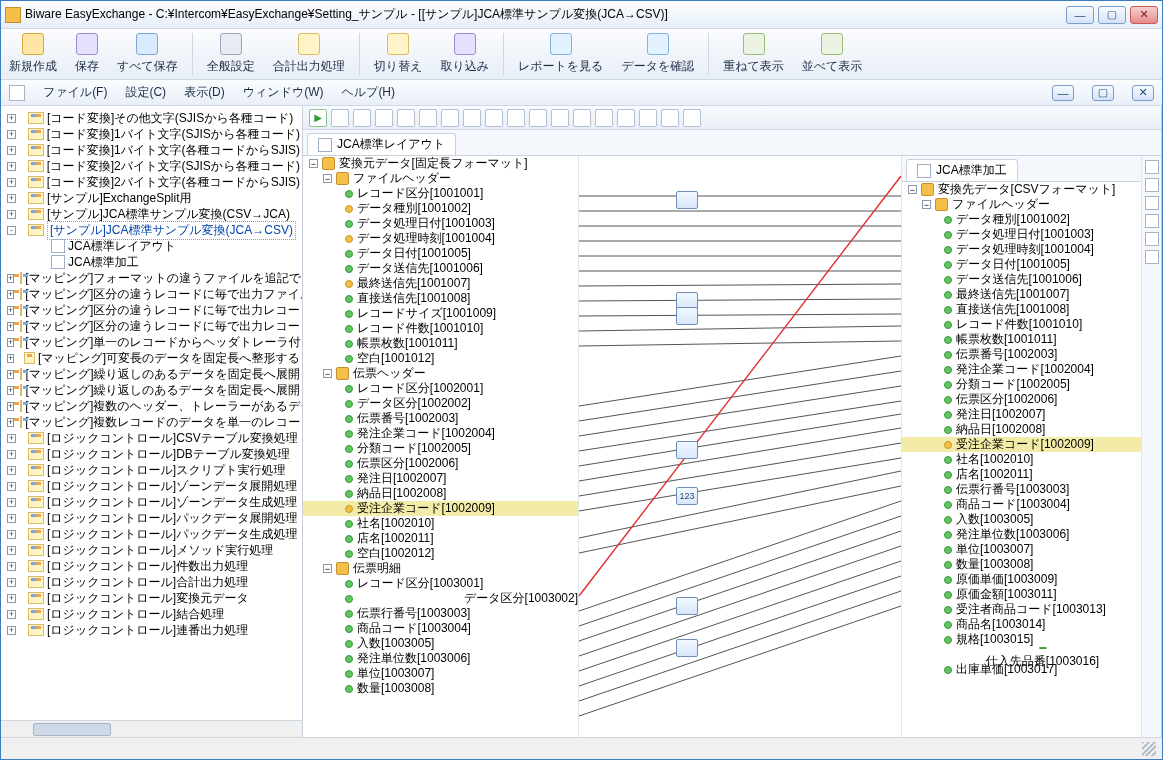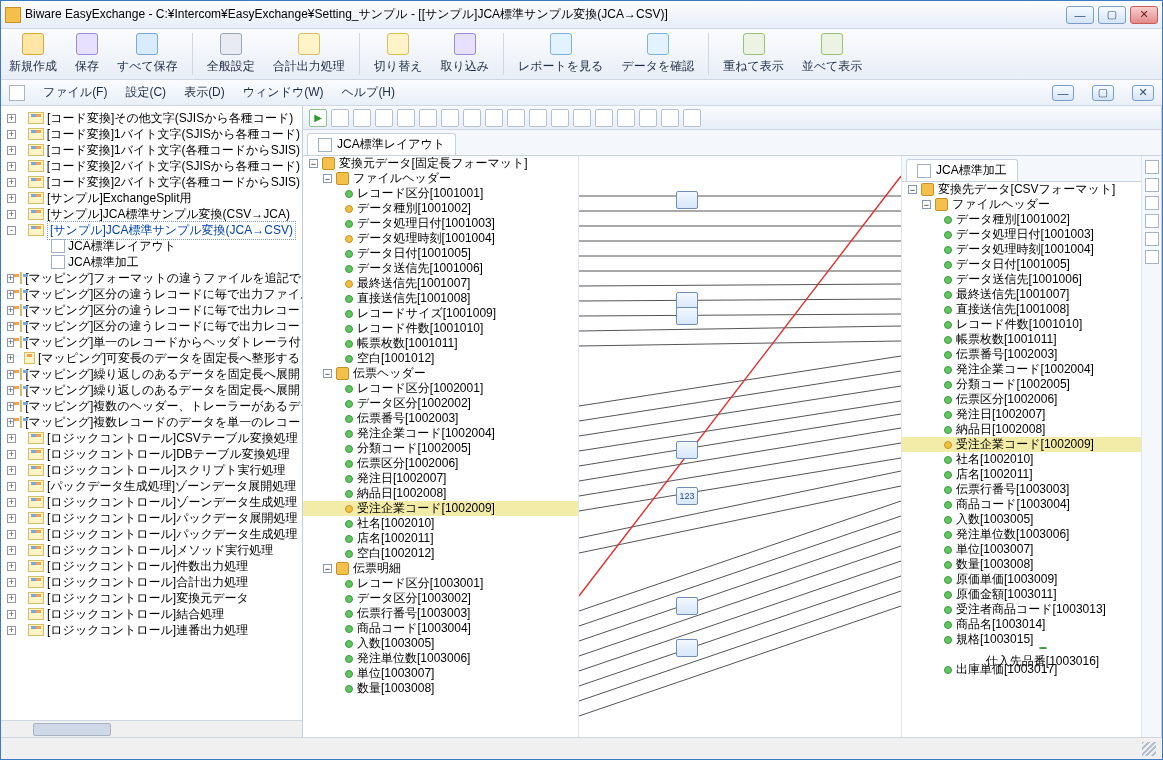--- a/index.html
+++ b/index.html
@@ -282,21 +282,21 @@
           <div class="trow">
             <div class="exp">+</div>
             <span style="width: 6px;"></span>
             <span class="sch"></span>
             <span class="lbl">[ロジックコントロール]スクリプト実行処理</span>
           </div>
           <div class="trow">
             <div class="exp">+</div>
             <span style="width: 6px;"></span>
             <span class="sch"></span>
-            <span class="lbl">[パックデータ生成処理]ゾーンデータ展開処理</span>
+            <span class="lbl">[ロジックコントロール]ゾーンデータ展開処理</span>
           </div>
           <div class="trow">
             <div class="exp">+</div>
             <span style="width: 6px;"></span>
             <span class="sch"></span>
             <span class="lbl">[ロジックコントロール]ゾーンデータ生成処理</span>
           </div>
           <div class="trow">
             <div class="exp">+</div>
             <span style="width: 6px;"></span>
@@ -493,21 +493,21 @@
             </div>
             <div class="grp" style="padding-left: 20px;">
               <span class="gexp">−</span>
               <span class="gic"></span>
               <span>伝票明細</span>
             </div>
             <div class="srow" style="padding-left: 42px;">
               <span class="d gr"></span>
               <span>レコード区分[1003001]</span>
             </div>
-            <div class="srow" style="padding-left: 42px;">
+            <div class="srow" style="padding-left: 42px; justify-content: space-between;">
               <span class="d gr"></span>
               <span>データ区分[1003002]</span>
             </div>
             <div class="srow" style="padding-left: 42px;">
               <span class="d gr"></span>
               <span>伝票行番号[1003003]</span>
             </div>
             <div class="srow" style="padding-left: 42px;">
               <span class="d gr"></span>
               <span>商品コード[1003004]</span>

